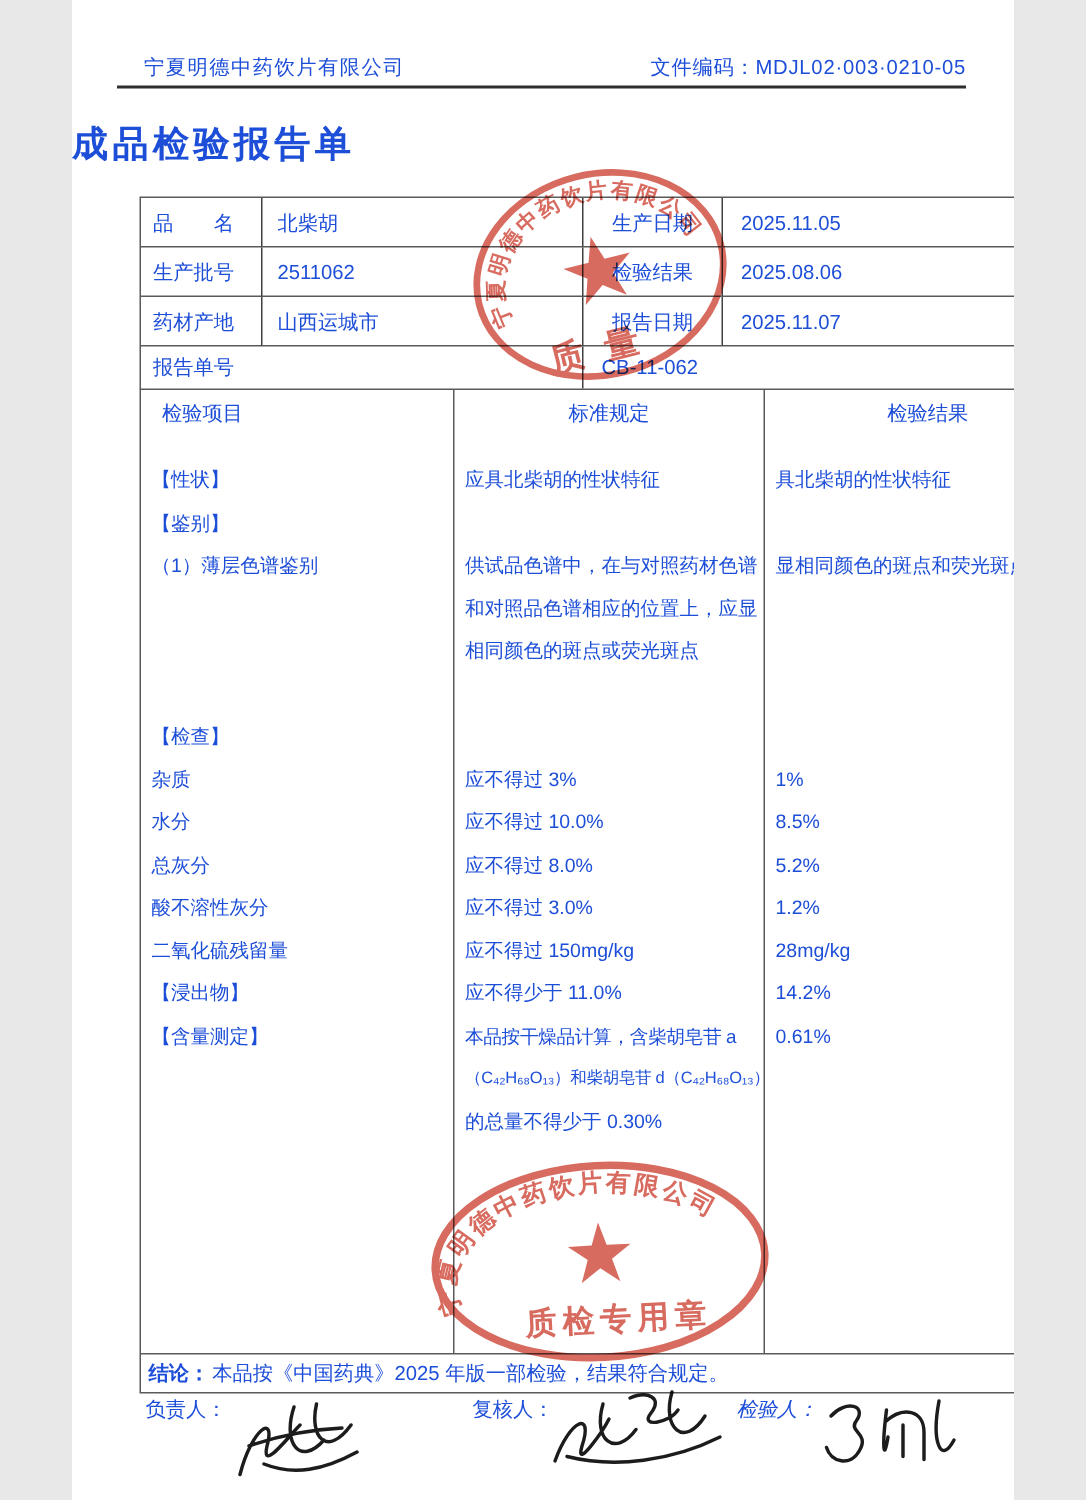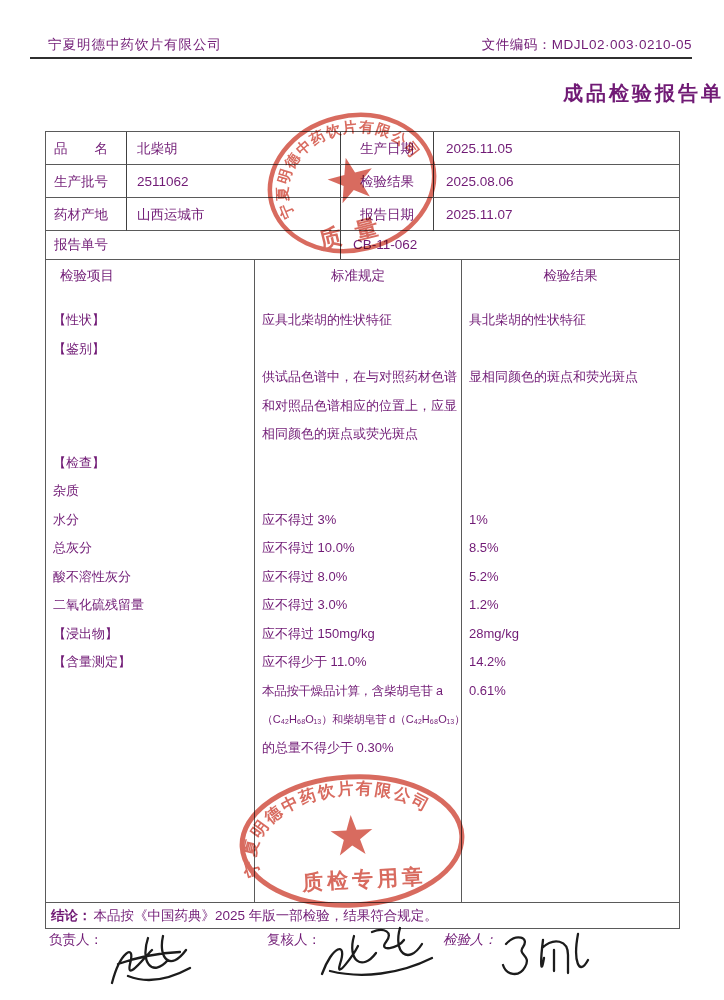--- a/index.html
+++ b/index.html
@@ -1,34 +1,34 @@
 <!DOCTYPE html>
 <html><head>
 <meta charset="utf-8">
 <style>
   html,body { margin:0; padding:0; background:#e8e8e8; }
   .page {
-    position:relative; width:724px; height:1000px; background:#ffffff;
+    position:relative; width:628px; height:1000px; background:#ffffff;
     margin:0 auto; overflow:hidden;
     font-family:"Liberation Sans","DejaVu Sans",sans-serif;
-    color:#701a75;
+    color:#1d4ed8;
   }
   
   .hdr {
     position:absolute; left:30px; right:32px; top:28px; height:26px;
     border-bottom:2px solid #2f2f2f;
     display:flex; justify-content:space-between; align-items:flex-end;
     padding-bottom:3px; font-size:13.5px;
   }
   .hdr .co { padding-left:18px; letter-spacing:1px; }
   .hdr .code { letter-spacing:0.5px; }
   
   .title {
-    position:absolute; top:80px; left:0; width:100%; text-align:right;
-    font-size:20px; font-weight:bold; letter-spacing:3px;
+    position:absolute; top:80px; left:0; width:100%; text-align:left;
+    font-size:24px; font-weight:bold; letter-spacing:3px;
   }
   
   .doc { position:absolute; left:45px; top:131px; width:633px; border:1px solid #5a5a5a; background:transparent; }
   .info { display:grid; grid-template-columns:80px 214px 93px 246px; font-size:13.5px; }
   .info > div { box-sizing:border-box; overflow:hidden; white-space:nowrap; }
   .r1,.r2,.r3 { height:33px; line-height:33px; border-bottom:1px solid #5a5a5a; }
   .r4 { height:28px; line-height:28px; }
   .il { border-left:1px solid #404040; }
   .lab { padding-left:8px; }
   .val { padding-left:10px; }
@@ -91,20 +91,21 @@
       <div class="r4 lab span2a">报告单号</div>
       <div class="r4 il dval span2b">CB-11-062</div>
     </div>
 
     <div class="tests">
       <div class="tcol tcol-item">
         <div class="thead th-left"><span>检验项目</span></div>
         <div>
             <div class="tline">【性状】</div>
             <div class="tline">【鉴别】</div>
+            <div class="tline">（1）薄层色谱鉴别</div>
             <div class="tline"></div>
             <div class="tline"></div>
             <div class="tline"></div>
             <div class="tline">【检查】</div>
             <div class="tline">杂质</div>
             <div class="tline">水分</div>
             <div class="tline">总灰分</div>
             <div class="tline">酸不溶性灰分</div>
             <div class="tline">二氧化硫残留量</div>
             <div class="tline">【浸出物】</div>

